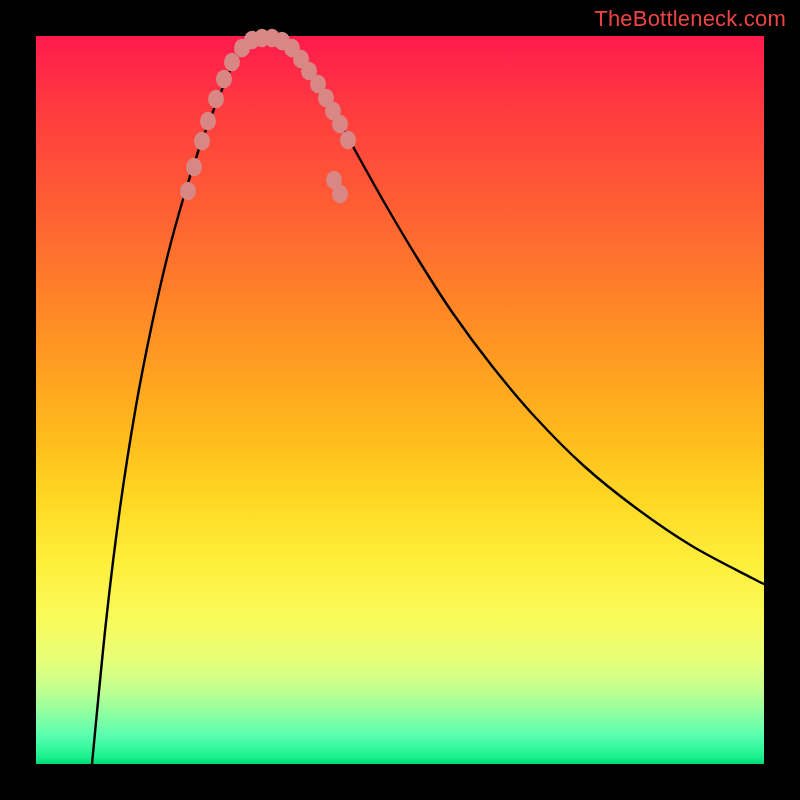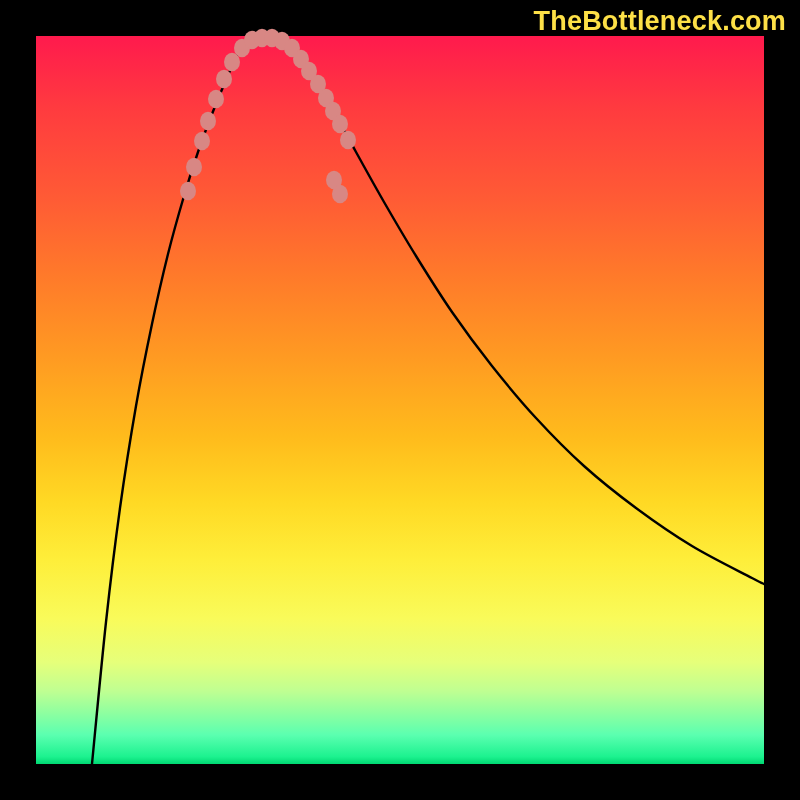--- a/index.html
+++ b/index.html
@@ -40,23 +40,23 @@
       #8effa0 93%,
       #5bffb0 96%,
       #1cf28f 99%,
       #00d872 100%
     );
   }
   .watermark {
     position: absolute;
     top: 6px;
     right: 14px;
-    color: #fde047;
-    font-size: 27px;
-    font-weight: 700;
+    color: #ef4444;
+    font-size: 22px;
+    font-weight: 400;
     letter-spacing: 0.2px;
     user-select: none;
   }
   svg.curve {
     position: absolute;
     left: 0;
     top: 0;
     width: 728px;
     height: 728px;
     overflow: visible;

